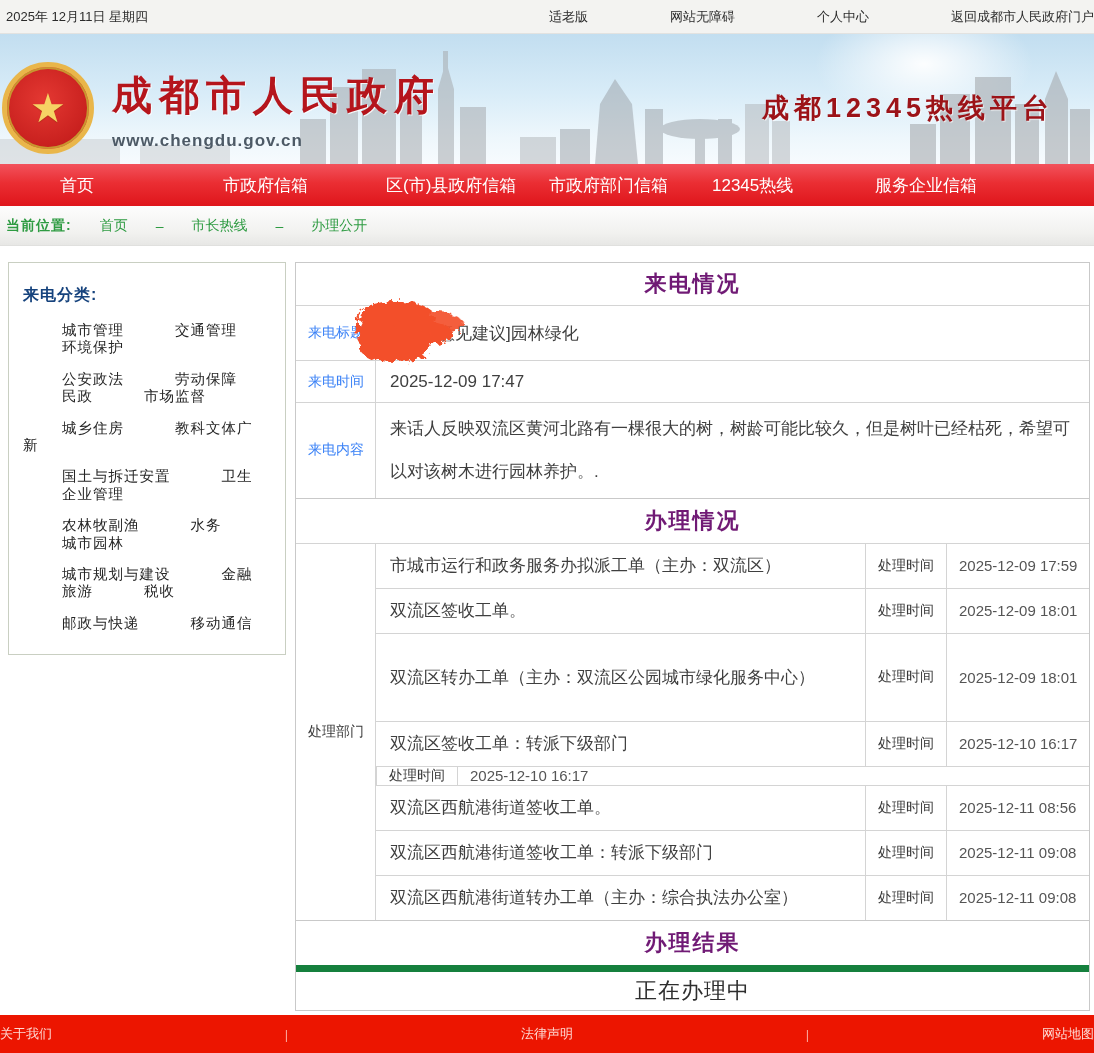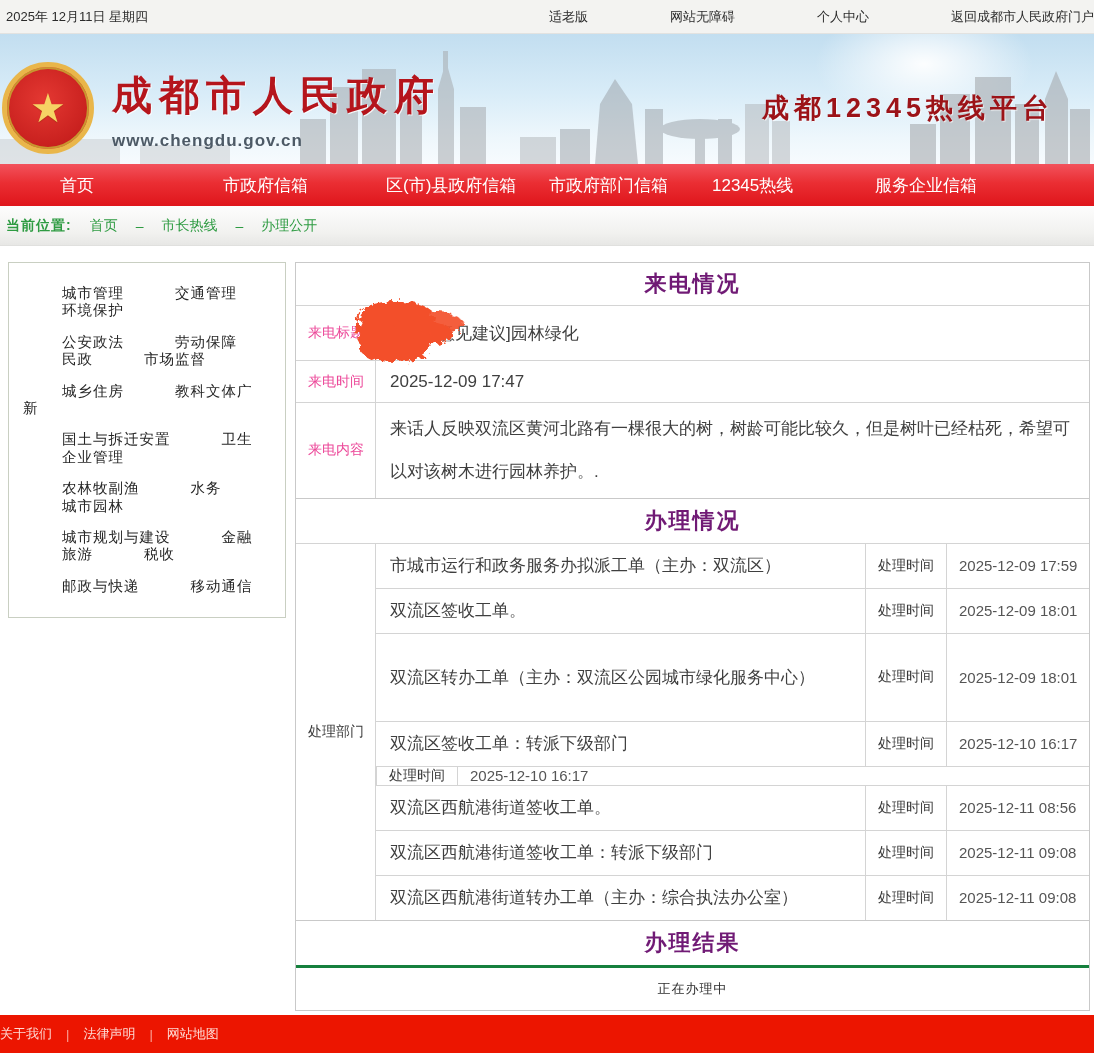--- a/index.html
+++ b/index.html
@@ -53,21 +53,21 @@
     color:#fff; font-size:17px; text-decoration:none; cursor:pointer;
     margin-right:0; flex:0 0 auto;
   }
   .nav a + a { margin-left:0; }
   .nav { gap:0; justify-content:flex-start; }
   .nav a { width:163px; text-align:left; }
   
   .breadcrumb {
     height:40px; background:linear-gradient(180deg,#fdfdfd 0%,#f1f1ef 70%,#e7e7e5 100%);
     border-bottom:1px solid #e0e0de; display:flex; align-items:center;
-    font-size:14px; color:#2e9b42; padding-left:6px; gap:8px;
+    font-size:14px; color:#2e9b42; padding-left:6px; gap:18px;
   }
   .breadcrumb .bc-label { font-weight:bold; letter-spacing:1px; }
   .breadcrumb a { color:#2e9b42; text-decoration:none; cursor:pointer; margin:0 10px; }
   .breadcrumb .sep { color:#2e9b42; }
   
   .content { display:flex; padding:16px 0 0 8px; align-items:flex-start; }
   .sidebar {
     width:278px; border:1px solid #c9cfc2; background:#fff;
     padding:22px 14px 18px 14px; flex:0 0 auto;
   }
@@ -77,21 +77,21 @@
   
   .main { width:795px; margin-left:9px; border:1px solid #c9c9c9; background:#fff; }
   .sec-title {
     min-height:42px; display:flex; align-items:center; justify-content:center;
     font-size:22px; font-weight:bold; color:#701a75; letter-spacing:2px;
   }
   .kv-row { display:flex; border-top:1px solid #d4d4d4; position:relative; }
   .kv-label {
     width:80px; flex:0 0 auto; border-right:1px solid #d4d4d4;
     display:flex; align-items:center; padding-left:12px;
-    font-size:14px; color:#ec4899;
+    font-size:14px; color:#3b82f6;
   }
   .kv-value {
     flex:1; padding:10px 14px; font-size:17px; color:#3f3f3f;
     display:flex; align-items:center;
   }
   .row-title .kv-value { padding-left:62px; min-height:54px; position:relative; z-index:1; }
   .row-time .kv-value { min-height:41px; }
   .row-content .kv-value { line-height:2.55; min-height:88px; display:block; padding-top:4px; padding-bottom:4px; }
   .scribble { position:absolute; left:56px; top:-10px; width:124px; height:70px; z-index:2; pointer-events:none; }
   
@@ -112,27 +112,27 @@
   .p-tlabel {
     width:82px; flex:0 0 auto; border-left:1px solid #d4d4d4; border-right:1px solid #d4d4d4;
     display:flex; align-items:center; justify-content:center; font-size:14px; color:#3a3a3a;
   }
   .p-time {
     width:142px; flex:0 0 auto; display:flex; align-items:center;
     padding-left:12px; font-size:15px; color:#555;
   }
   .result-title { border-top:1px solid #c9c9c9; min-height:45px; }
   .result-row {
-    border-top:3px solid #15803d; min-height:45px; display:flex;
-    align-items:center; justify-content:center; font-size:13px; color:#2e2e2e; letter-spacing:1px;
+    border-top:7px solid #15803d; min-height:45px; display:flex;
+    align-items:center; justify-content:center; font-size:22px; color:#2e2e2e; letter-spacing:1px;
   }
   
   .footer {
     position:absolute; left:0; bottom:0; width:1094px; height:38px;
-    background:#ec1500; display:flex; align-items:center; justify-content:flex-start;
+    background:#ec1500; display:flex; align-items:center; justify-content:space-between;
     font-size:13px; color:rgba(255,235,230,.92); gap:14px;
   }
   .footer a { color:rgba(255,235,230,.92); text-decoration:none; cursor:pointer; }
   .footer .fsep { color:rgba(255,200,190,.8); }
 </style>
 </head>
 <body>
 
 <div class="topbar">
   <span>2025年 12月11日 星期四</span>
@@ -206,20 +206,21 @@
   <a>首页</a>
   <span class="sep">–</span>
   <a>市长热线</a>
   <span class="sep">–</span>
   <a>办理公开</a>
 </div>
 
 <div class="content">
 
   <div class="sidebar">
+    <div class="sidebar-title">来电分类:</div>
     <div class="cat-line">
       <a>城市管理</a><a>交通管理</a><a>环境保护</a>
     </div>
     <div class="cat-line">
       <a>公安政法</a><a>劳动保障</a><a>民政</a><a>市场监督</a>
     </div>
     <div class="cat-line">
       <a>城乡住房</a><a>教科文体广新</a>
     </div>
     <div class="cat-line">

